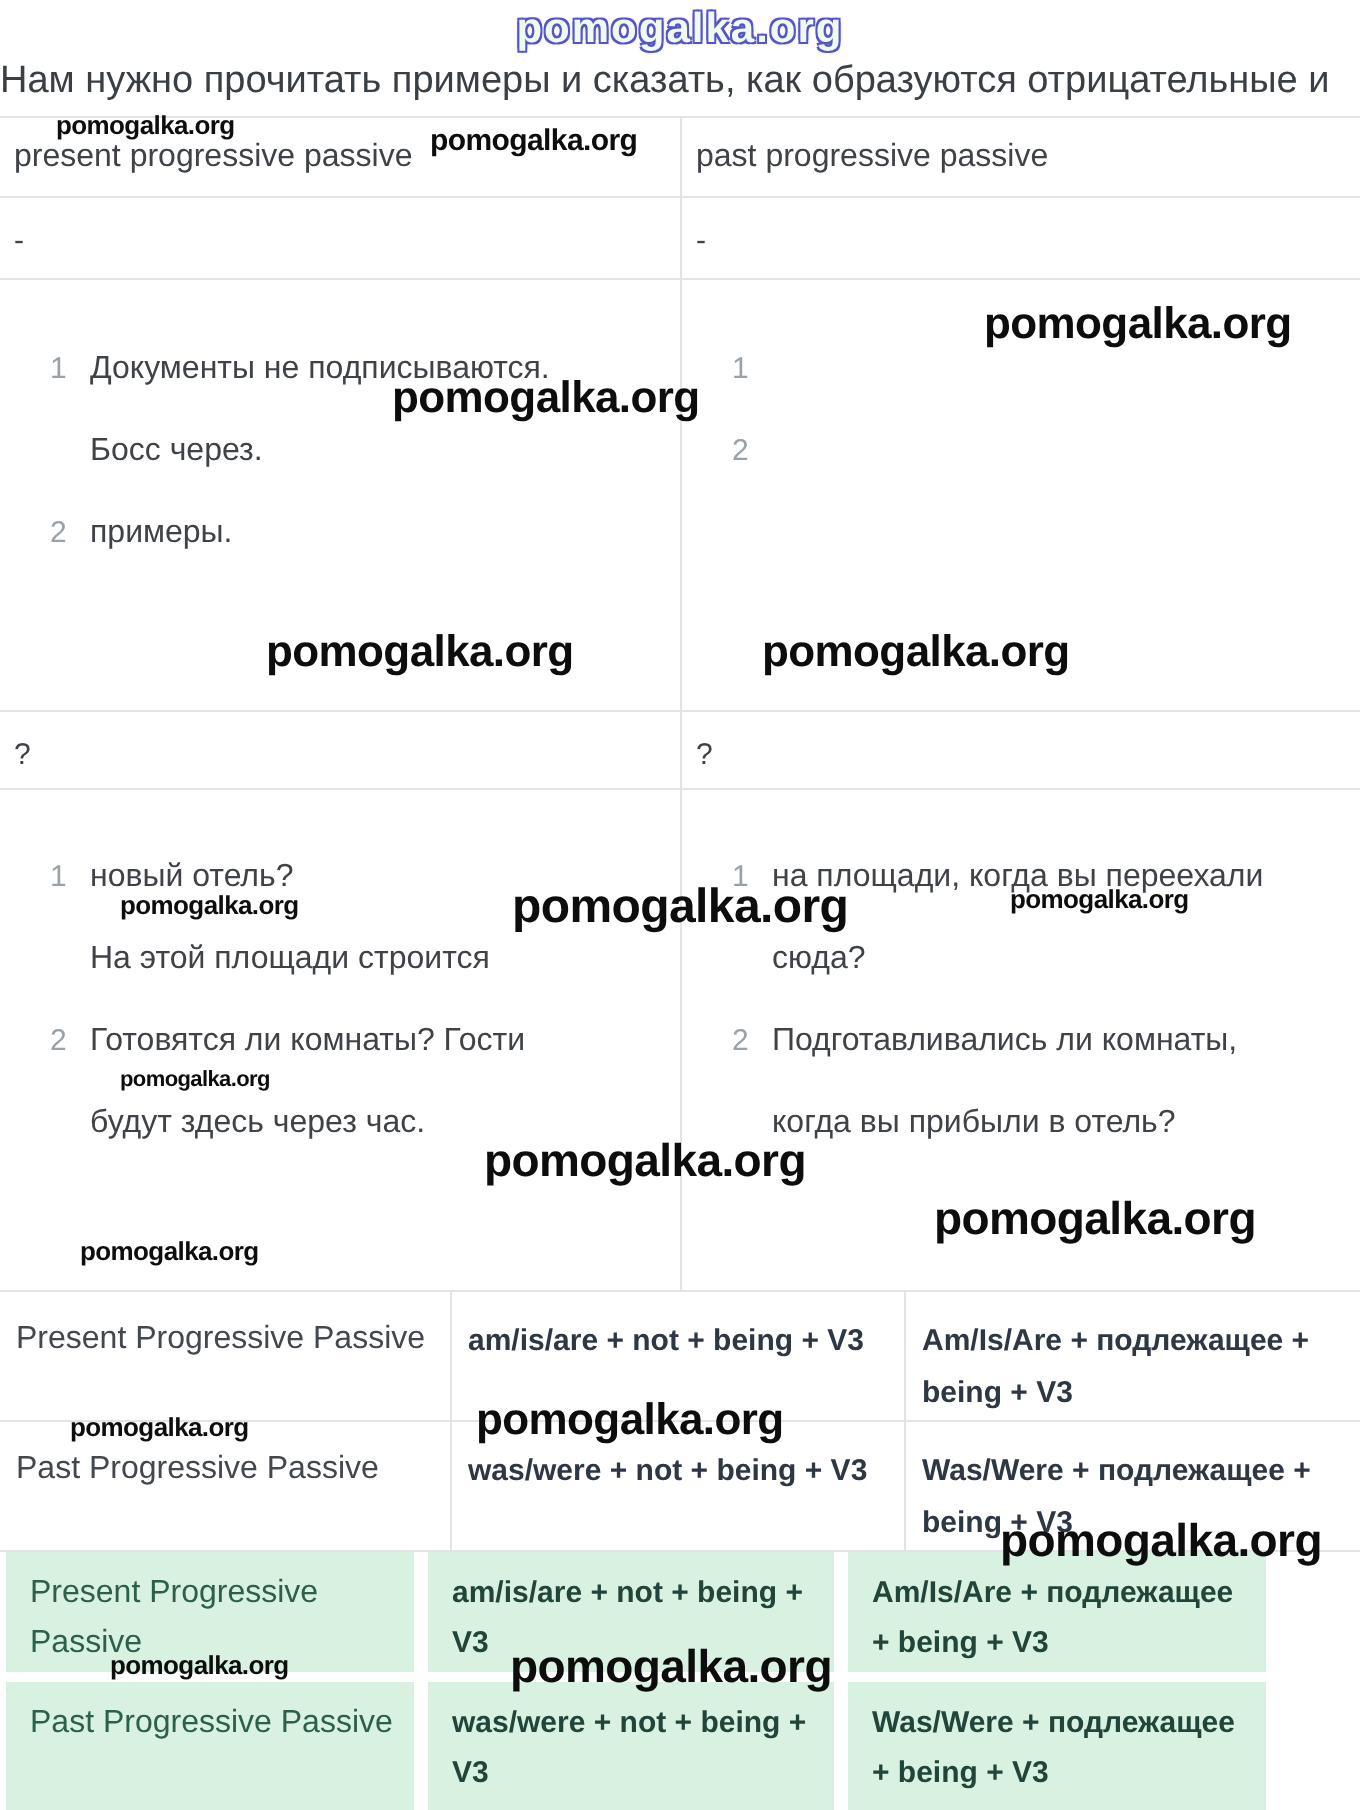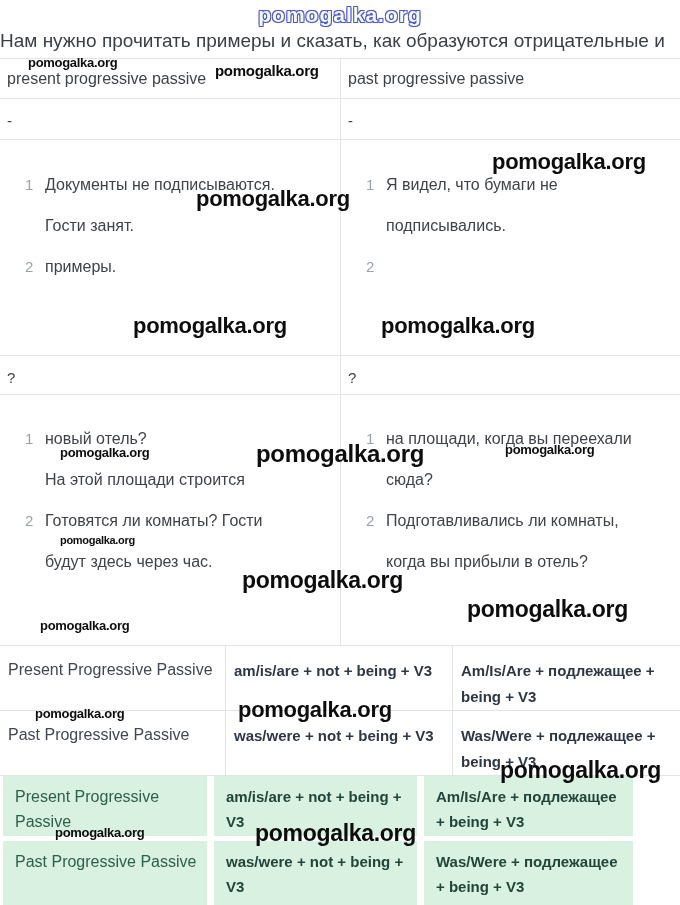--- a/index.html
+++ b/index.html
@@ -88,37 +88,33 @@
     <div class="cell">-</div>
     <div class="cell right">-</div>
   </div>
 
   <div class="row row-body neg">
     <div class="cell body-cell">
       <div class="item">
         <span class="num">1</span>
         <span class="lines">
           <div>Документы не подписываются.</div>
-          <div>Гости занят.</div>
+          <div>Босс через.</div>
         </span>
       </div>
       <div class="item">
         <span class="num">2</span>
         <span class="lines">
           <div>примеры.</div>
         </span>
       </div>
     </div>
     <div class="cell right body-cell">
       <div class="item">
         <span class="num">1</span>
-        <span class="lines">
-          <div>Я видел, что бумаги не</div>
-          <div>подписывались.</div>
-        </span>
       </div>
       <div class="item">
         <span class="num">2</span>
       </div>
     </div>
   </div>
 
   <div class="row row-marker row-qmark">
     <div class="cell">?</div>
     <div class="cell right">?</div>

